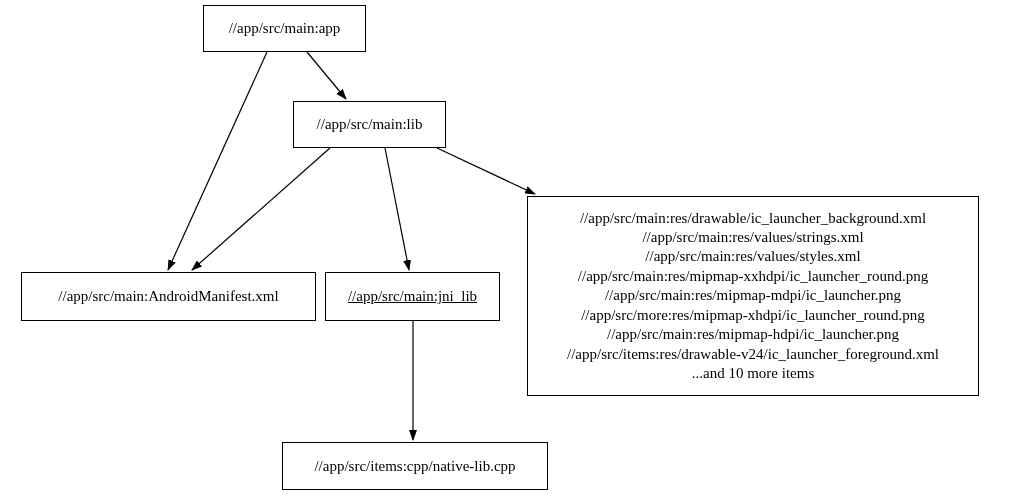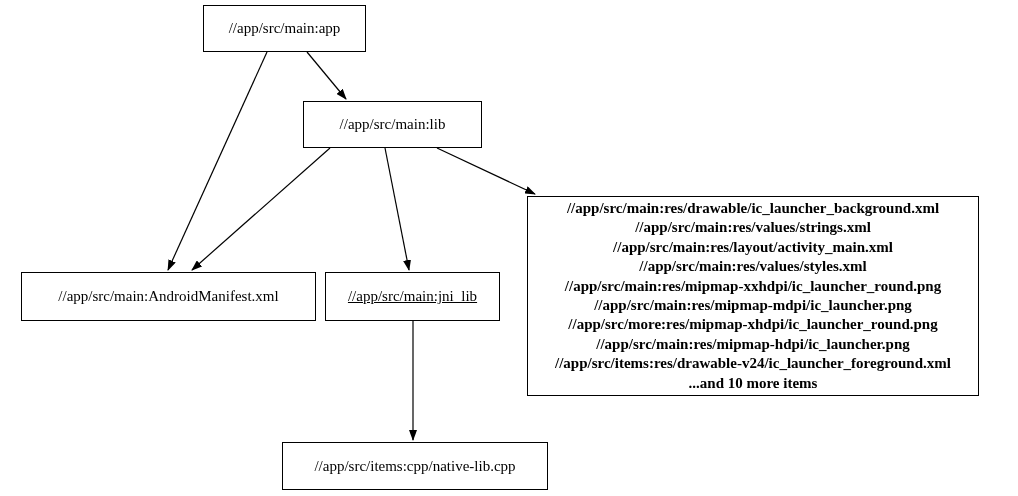--- a/index.html
+++ b/index.html
@@ -35,24 +35,24 @@
     font-size: 15px;
     line-height: 19px;
     white-space: nowrap;
   }
   .node.multiline {
     flex-direction: column;
     justify-content: center;
     line-height: 19.4px;
   }
   #node-app            { left: 203px; top: 5px;   width: 163px; height: 47px; }
-  #node-lib            { left: 303px; top: 101px; width: 179px; height: 47px; }
+  #node-lib            { left: 293px; top: 101px; width: 153px; height: 47px; }
   #node-manifest       { left: 21px;   top: 272px; width: 295px; height: 49px; }
   #node-jni-lib        { left: 325px; top: 272px; width: 175px; height: 49px; text-decoration: underline; }
-  #node-res            { left: 527px; top: 196px; width: 452px; height: 200px; font-weight: bold; }
+  #node-res            { left: 527px; top: 196px; width: 452px; height: 200px; }
   #node-native-cpp     { left: 282px; top: 442px; width: 266px; height: 48px; }
 </style>
 </head>
 <body>
 
 <div id="canvas">
 
   <svg id="edge-layer" width="1018" height="496" viewBox="0 0 1018 496" xmlns="http://www.w3.org/2000/svg">
     <defs>
       <marker id="arrow" viewBox="0 0 11 8" refX="10" refY="4" markerWidth="11" markerHeight="8" markerUnits="userSpaceOnUse" orient="auto">
@@ -79,21 +79,20 @@
     <span>//app/src/main:AndroidManifest.xml</span>
   </div>
 
   <div class="node" id="node-jni-lib">
     <span>//app/src/main:jni_lib</span>
   </div>
 
   <div class="node multiline" id="node-res">
     <span>//app/src/main:res/drawable/ic_launcher_background.xml</span>
     <span>//app/src/main:res/values/strings.xml</span>
-    <span>//app/src/main:res/layout/activity_main.xml</span>
     <span>//app/src/main:res/values/styles.xml</span>
     <span>//app/src/main:res/mipmap-xxhdpi/ic_launcher_round.png</span>
     <span>//app/src/main:res/mipmap-mdpi/ic_launcher.png</span>
     <span>//app/src/more:res/mipmap-xhdpi/ic_launcher_round.png</span>
     <span>//app/src/main:res/mipmap-hdpi/ic_launcher.png</span>
     <span>//app/src/items:res/drawable-v24/ic_launcher_foreground.xml</span>
     <span>...and 10 more items</span>
   </div>
 
   <div class="node" id="node-native-cpp">

